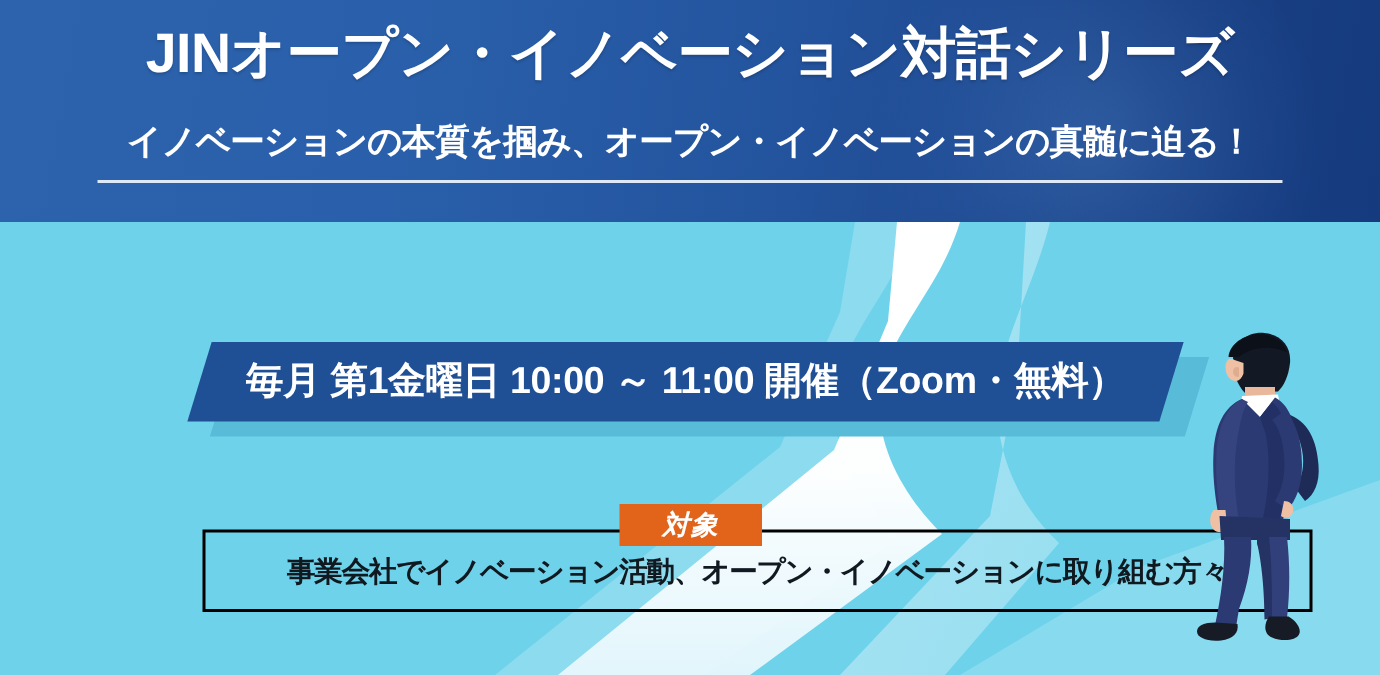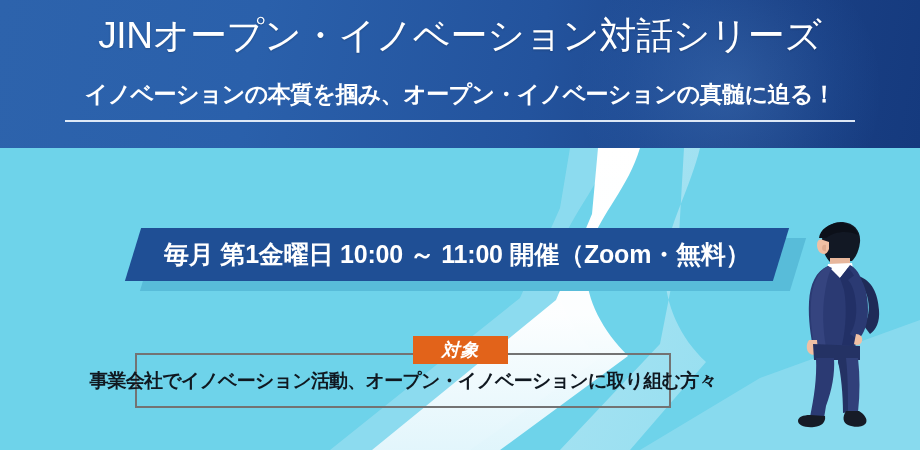--- a/index.html
+++ b/index.html
@@ -28,21 +28,21 @@
     pointer-events:none;
   }
   .header-inner {
     position:relative; width:100%; height:100%;
     display:flex; flex-direction:column; align-items:center; justify-content:flex-start;
     padding-top:17px;
   }
   .title {
     color:#ffffff;
     font-size:37px;
-    font-weight:normal;
+    font-weight:bold;
     letter-spacing:-0.4px;
     line-height:1.05;
     white-space:nowrap;
     text-shadow:0 1px 2px rgba(0,0,0,0.18);
   }
   .subtitle {
     color:#ffffff;
     font-size:23px;
     font-weight:bold;
     letter-spacing:-0.6px;
@@ -92,22 +92,22 @@
     font-weight:bold;
     letter-spacing:-0.2px;
     white-space:nowrap;
     line-height:1;
   }
 
   
   .target-box {
     position:absolute;
     left:135px; top:353px;
-    width:536px; height:55px;
-    border:2px solid #737373;
+    width:740px; height:55px;
+    border:2px solid #000000;
     background:transparent;
     display:flex; align-items:center; justify-content:center;
   }
   .target-text {
     color:#101820;
     font-size:19px;
     font-weight:bold;
     letter-spacing:-0.8px;
     white-space:nowrap;
   }

